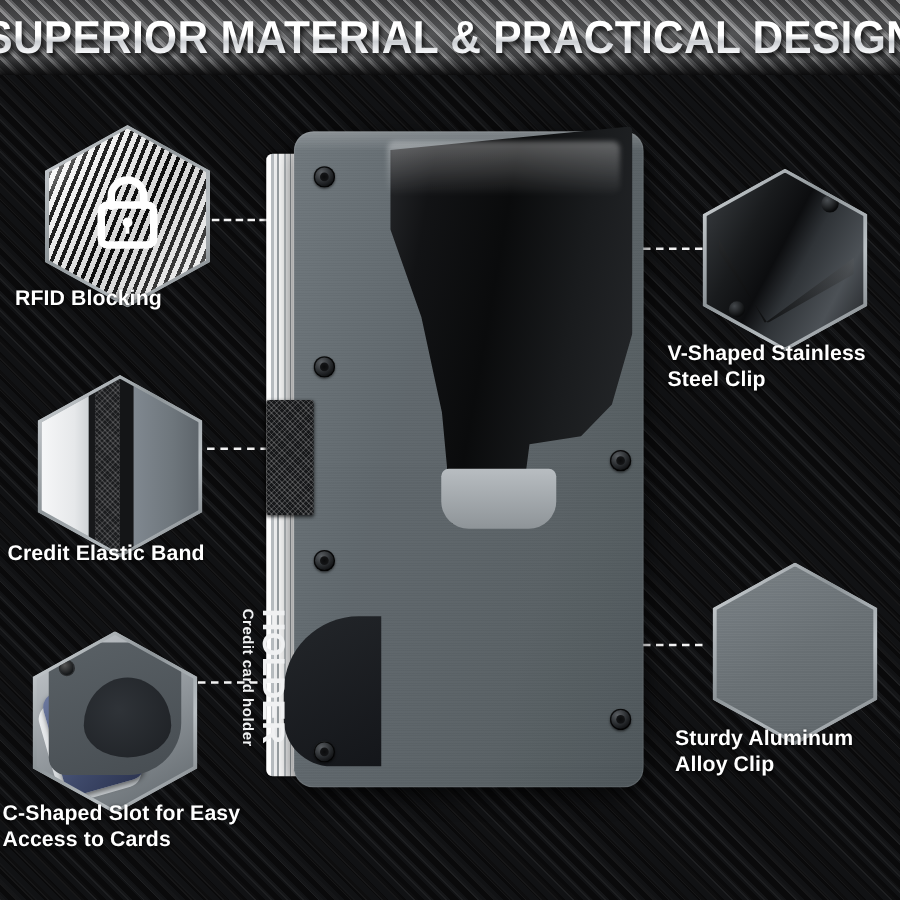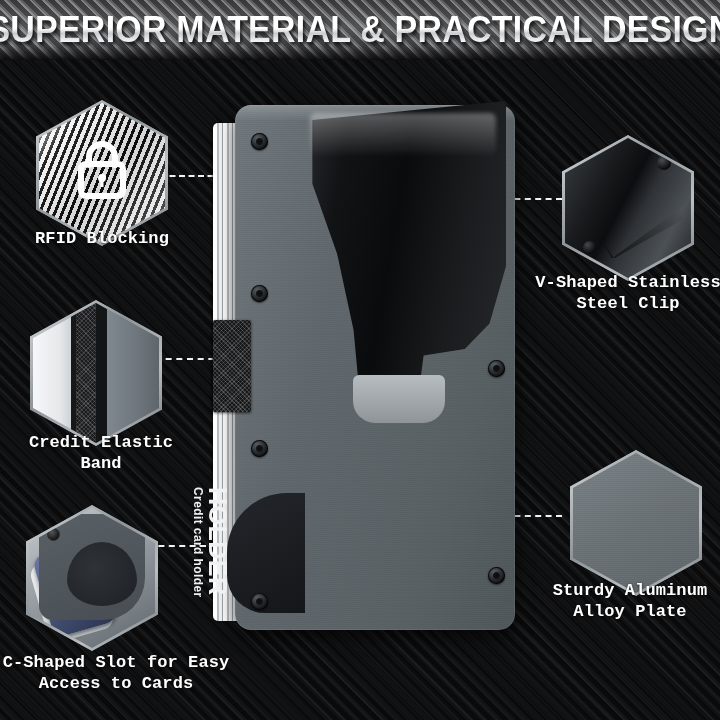--- a/index.html
+++ b/index.html
@@ -150,24 +150,23 @@
   .tex-plate{
     position:absolute; inset:0;
     background:
       repeating-linear-gradient(0deg, rgba(255,255,255,0.02) 0 1px, rgba(0,0,0,0.02) 1px 2px),
       linear-gradient(150deg,#7b8287 0%, #6a7175 50%, #5f666a 100%);
   }
 
   
   .label{
     position:absolute; color:#ffffff; font-size:17px; font-weight:600;
-    line-height:21px; text-align:center; white-space:pre-line;
+    line-height:21px; text-align:left; white-space:pre-line;
     text-shadow:0 1px 3px rgba(0,0,0,0.85);
     letter-spacing:0.1px;
-    font-family:Liberation Mono, monospace;
   }
 
   
   .dash{
     position:absolute; height:0;
     border-top:2px dashed #ffffff;
     opacity:0.95;
   }
   .dot{
     position:absolute; width:11px; height:11px; border-radius:50%;
@@ -334,21 +333,21 @@
     <div class="inner">
       <div class="tex-slot">
         <div class="slot-cardedge"></div>
         <div class="slot-card"></div>
         <div class="slot-plate"></div>
         <div class="slot-c"></div>
         <div class="slot-screw"></div>
       </div>
     </div>
   </div>
-  <div class="label" style="left:2px; top:640px; width:228px;margin-top:12px;">C-Shaped Slot for Easy
+  <div class="label" style="left:2px; top:640px; width:228px;">C-Shaped Slot for Easy
 Access to Cards</div>
 
   <div class="hex" style="left:562px; top:135px;">
     <div class="hex-frame"></div>
     <div class="inner">
       <div class="tex-clip">
         <div class="clip-vline"></div>
         <div class="clip-hole"></div>
         <div class="clip-hole2"></div>
       </div>
@@ -357,15 +356,15 @@
   <div class="label" style="left:534px; top:272px; width:188px;">V-Shaped Stainless
 Steel Clip</div>
 
   <div class="hex" style="left:570px; top:450px;">
     <div class="hex-frame"></div>
     <div class="inner">
       <div class="tex-plate"></div>
     </div>
   </div>
   <div class="label" style="left:540px; top:580px; width:180px;">Sturdy Aluminum
-Alloy Plate</div>
+Alloy Clip</div>
 
 </div>
 
 </body></html>

